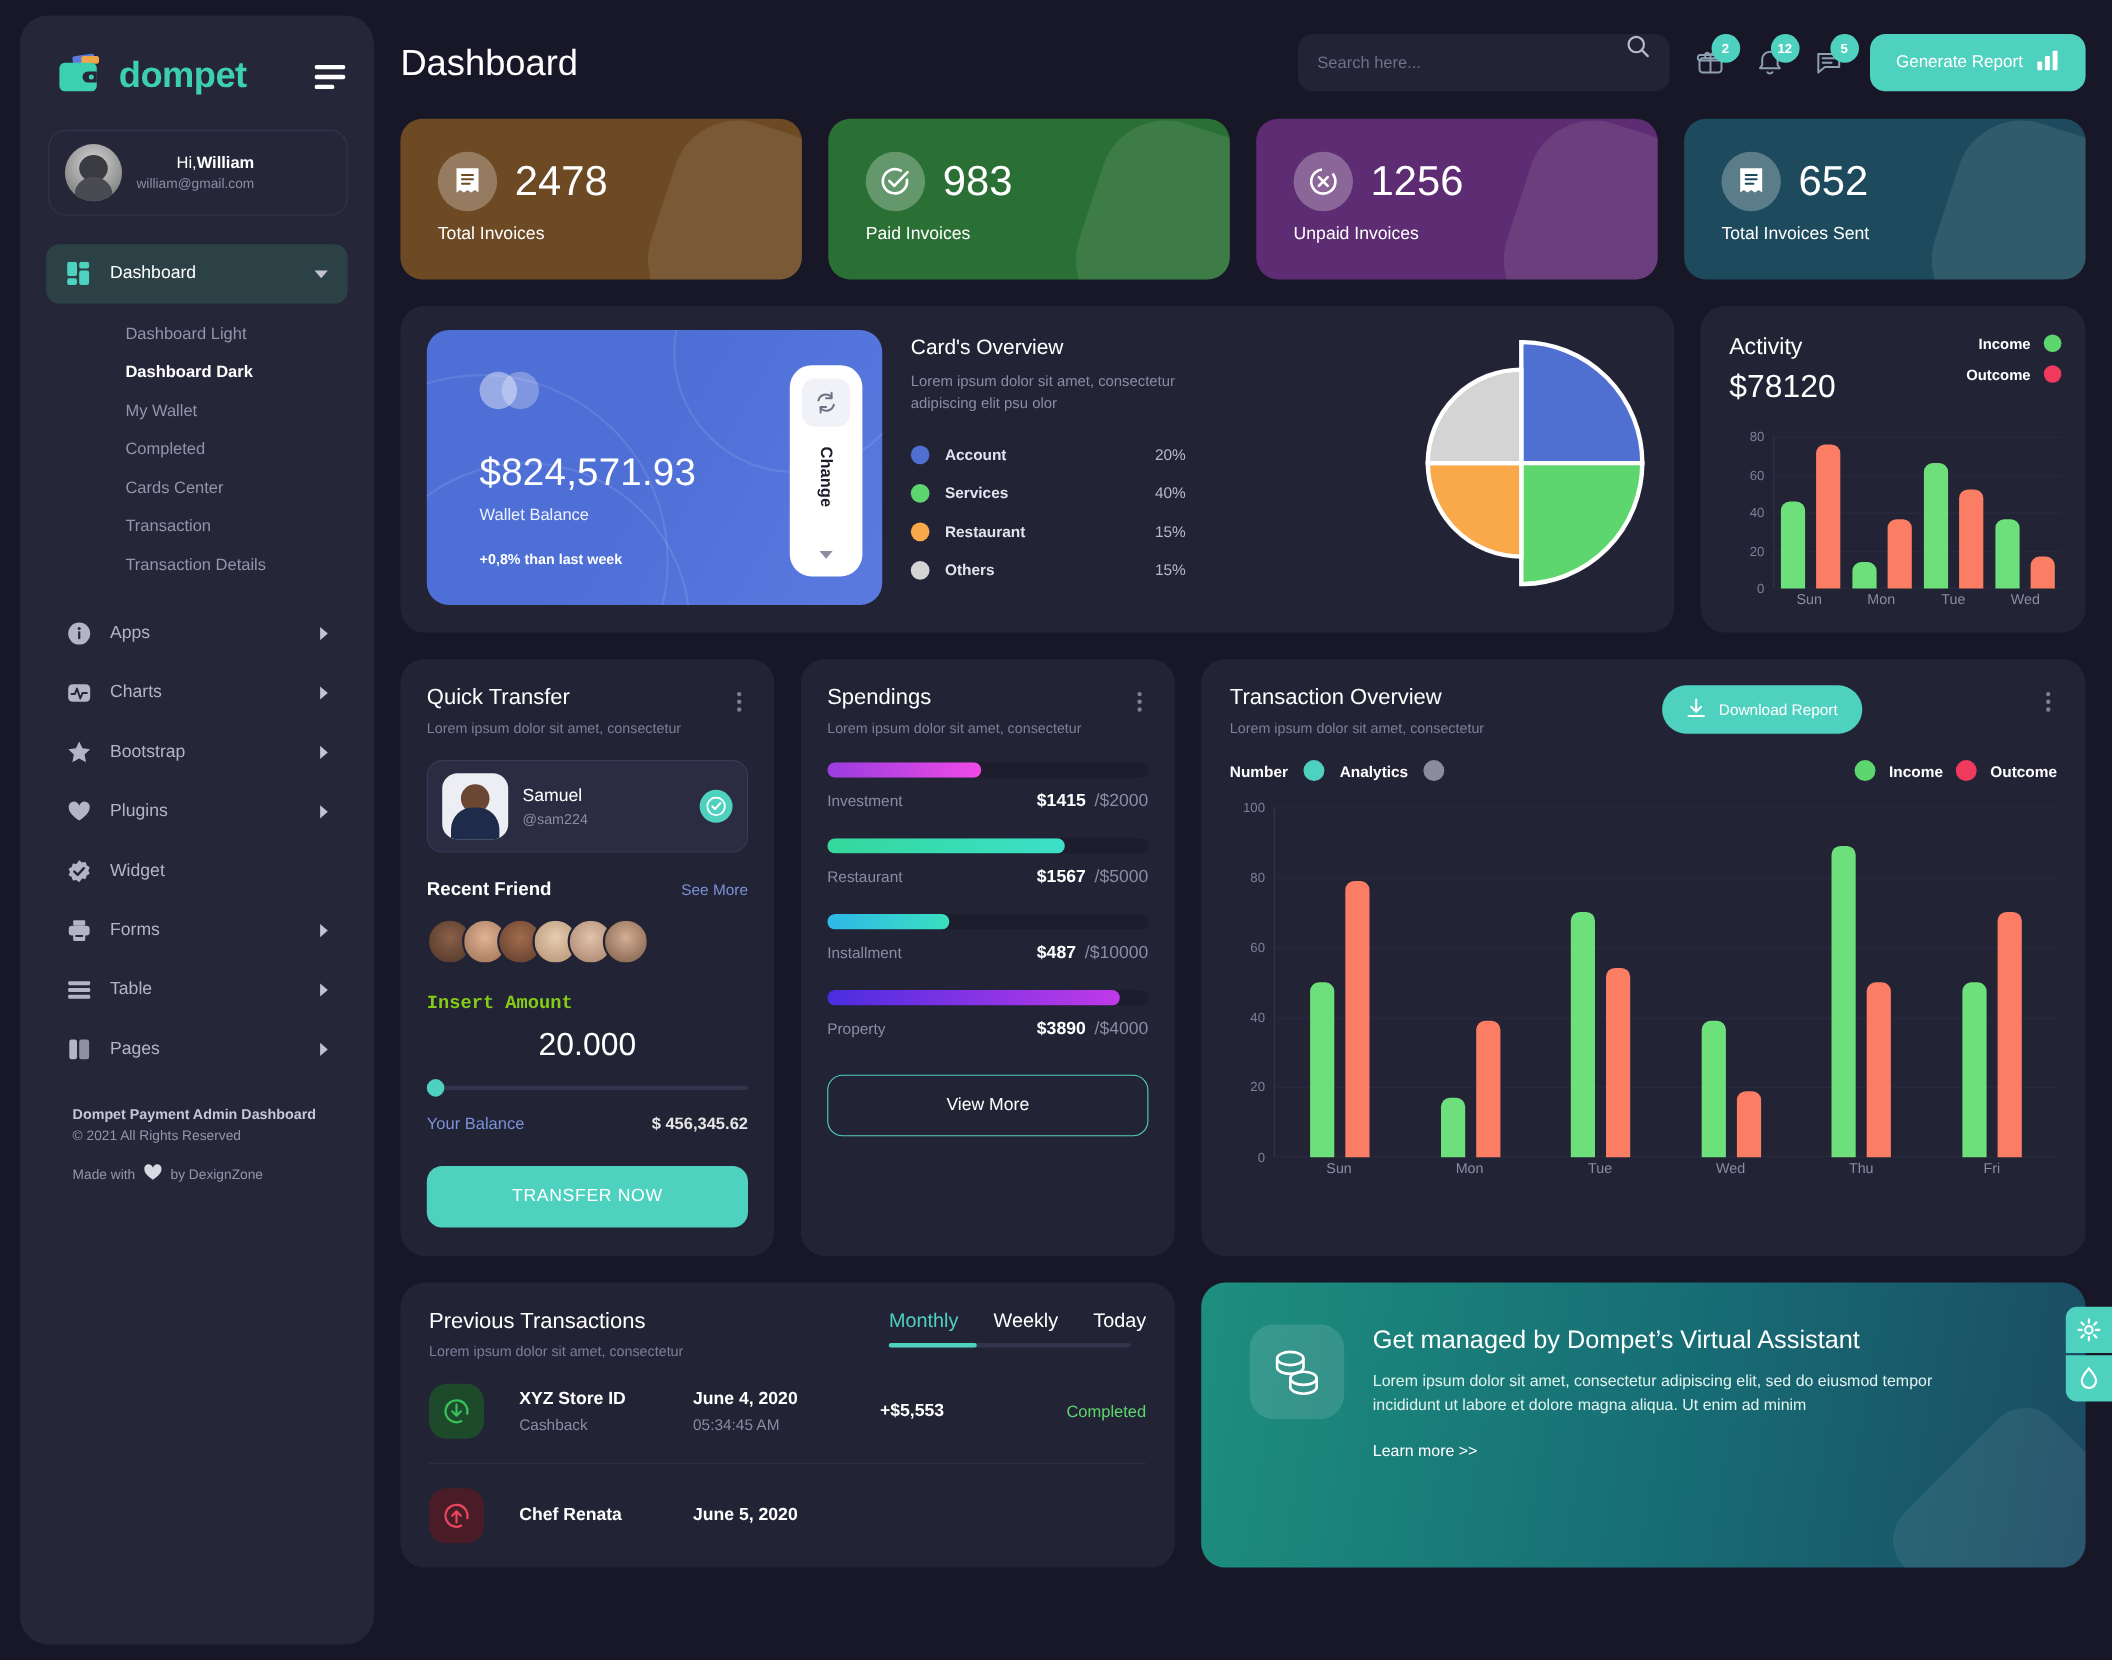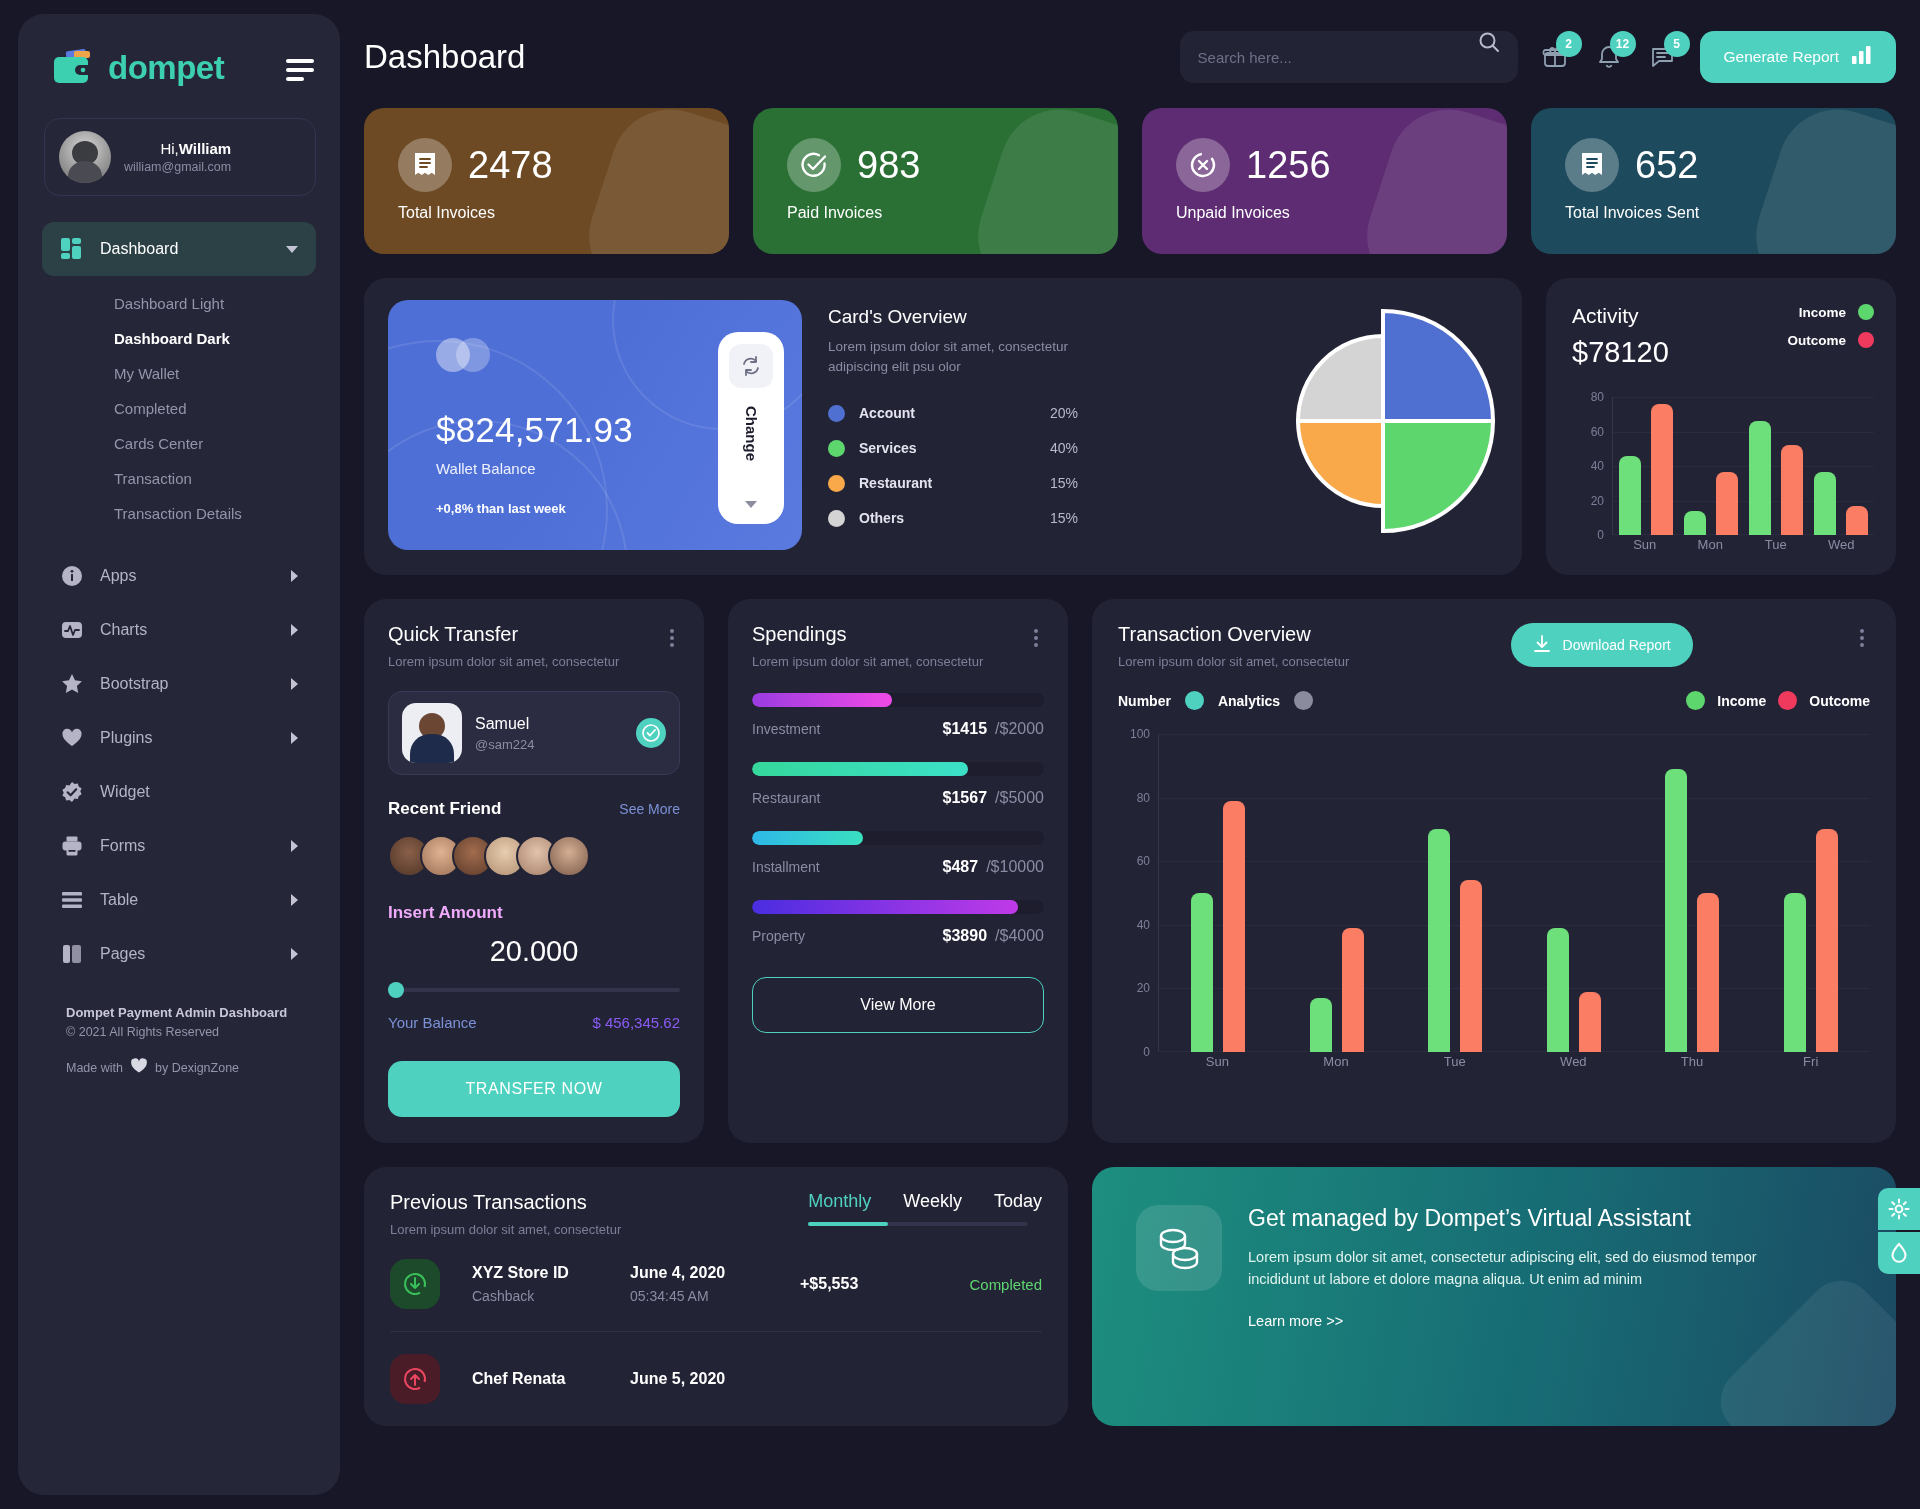--- a/index.html
+++ b/index.html
@@ -160,27 +160,27 @@
   .fav::before{content:"";position:absolute;left:50%;top:16%;transform:translateX(-50%);width:26px;height:26px;border-radius:50%;background:#6b4632;}
   .fav::after{content:"";position:absolute;left:50%;top:52%;transform:translateX(-50%);width:44px;height:34px;border-radius:20px 20px 0 0;background:#1e2b4a;}
   .fn { font-size: 16px; color: #fff; }
   .fh { font-size: 13px; color: #8b8ba3; margin-top: 4px; }
   .chk { margin-left: auto; width: 30px; height: 30px; border-radius: 50%; background: #4fd1c0; display:flex;align-items:center;justify-content:center;}
   .rf-head { display: flex; align-items: baseline; margin-top: 24px; }
   .rf-title { font-size: 17px; color: #fff; font-weight: 700; }
   .rf-more { margin-left: auto; font-size: 14px; color: #7b92d6; cursor: pointer; }
   .friends { display: flex; margin-top: 16px; }
   .friends i { width: 42px; height: 42px; border-radius: 50%; display: block; margin-right: -10px; border: 2px solid #232336;}
-  .ia-title { font-size: 17px; color: #f0abfc; font-weight: 700; margin-top: 26px;}
+  .ia-title { font-size: 17px; color: #84cc16; font-weight: 700; margin-top: 26px; font-family: Liberation Mono, monospace;}
   .ia-amt { font-size: 29px; color: #fff; text-align: center; margin-top: 12px;}
   .slider { height: 4px; background: #33334c; border-radius: 2px; margin-top: 20px; position: relative;}
   .slider i { position: absolute; left: 0; top: -6px; width: 16px; height: 16px; border-radius: 50%; background: #4fd1c0; display:block;}
   .bal-row { display: flex; margin-top: 22px; font-size: 15px;}
   .bal-row .l { color: #7b92d6; }
-  .bal-row .r { margin-left: auto; color: #8b5cf6; }
+  .bal-row .r { margin-left: auto; color: #e5e5e5; font-weight: bold; }
   .btn-primary { width: 100%; height: 56px; margin-top: 30px; background: #4fd1c0; color:#fff; border:0;border-radius:14px; font-size:16px; letter-spacing:.6px; font-family: inherit; cursor:pointer;}
 
   .spend { width: 340px; flex: 0 0 340px; padding: 24px 24px 26px 24px; }
   .sp-item { margin-top: 24px; }
   .sp-bar { height: 14px; border-radius: 8px; background: #1d1d2e; overflow: hidden; }
   .sp-bar i { display: block; height: 100%; border-radius: 8px; }
   .sp-row { display: flex; align-items: baseline; margin-top: 13px; }
   .sp-lab { font-size: 14px; color: #8b8ba3; }
   .sp-val { margin-left: auto; font-size: 16px; color: #fff; font-weight: 700;}
   .sp-max { font-size: 16px; color: #8b8ba3; margin-left: 8px; }

